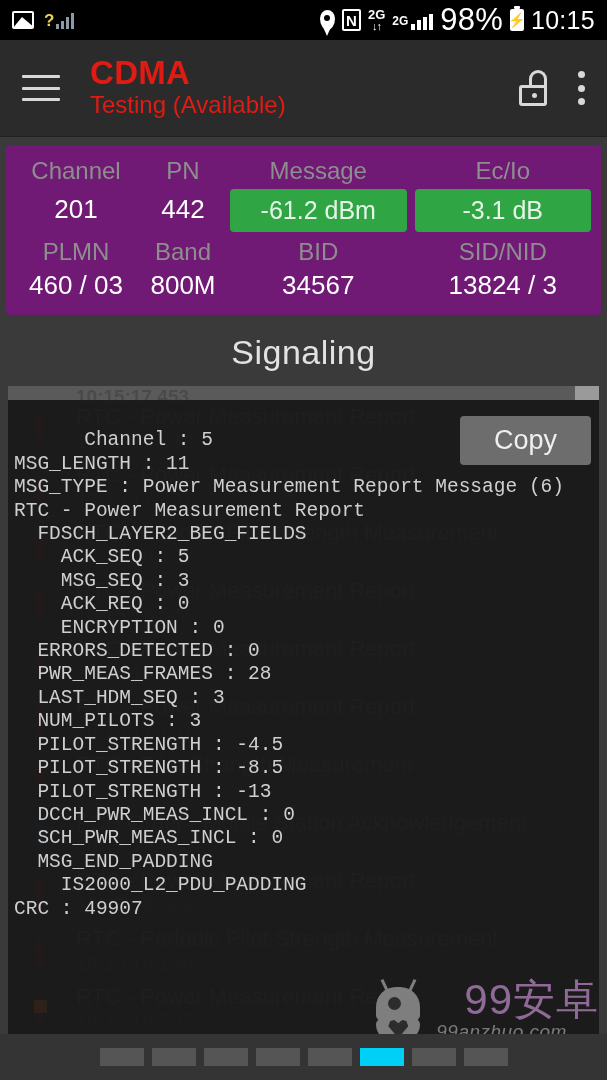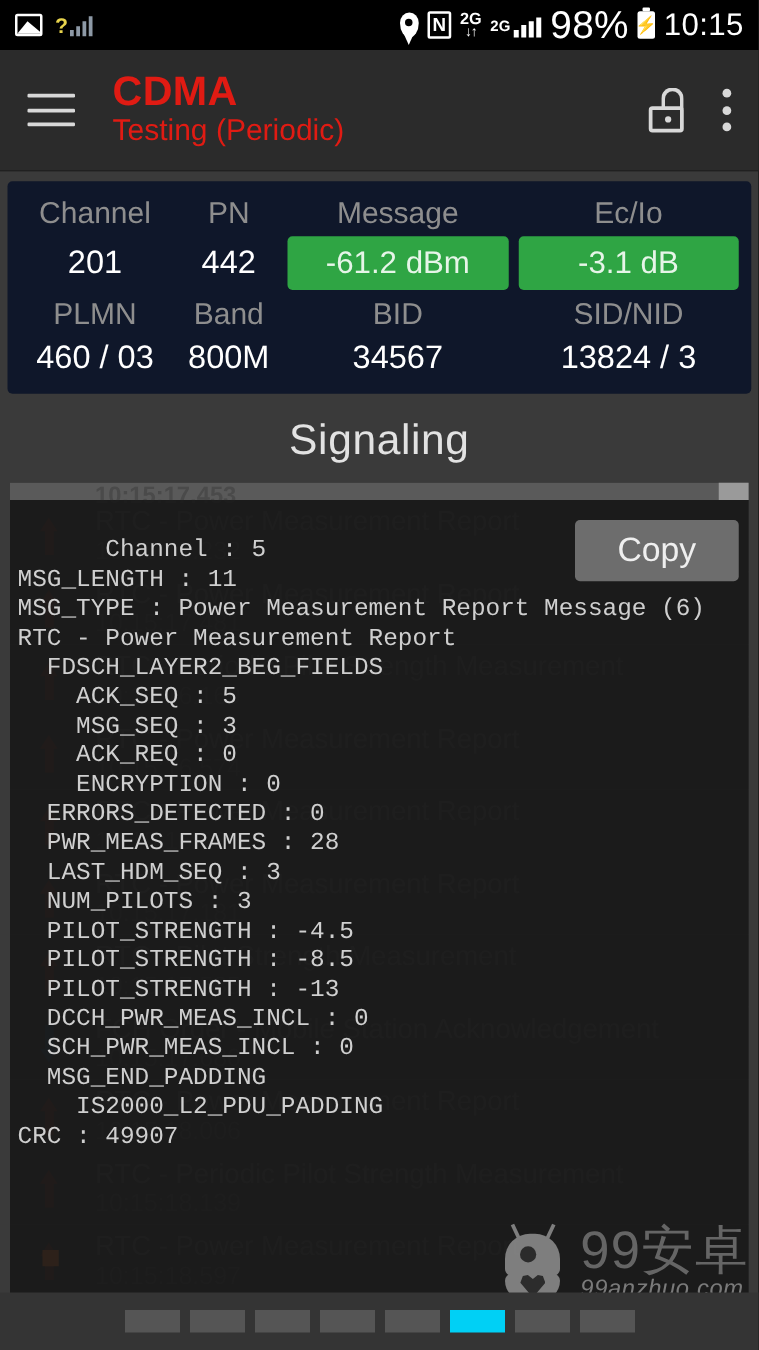--- a/index.html
+++ b/index.html
@@ -101,21 +101,21 @@
   .ico-lock { width: 28px; height: 36px; position: relative; cursor:pointer; }
   .ico-lock .body { position:absolute; bottom:0; left:0; width:28px; height:21px; border:3px solid #d8d8d8; border-radius:3px; }
   .ico-lock .body::after { content:""; position:absolute; left:10px; top:5px; width:5px; height:5px; border-radius:50%; background:#d8d8d8; }
   .ico-lock .shackle { position:absolute; top:0; left:10px; width:18px; height:17px; border:3px solid #d8d8d8; border-bottom:none; border-radius:9px 9px 0 0; }
   .ico-kebab { width:8px; height:34px; display:flex; flex-direction:column; justify-content:space-between; align-items:center; cursor:pointer; }
   .ico-kebab i { width:7px; height:7px; border-radius:50%; background:#d8d8d8; display:block; }
 
   
   .infopanel {
     margin: 8px 6px 0 6px;
-    background: #0f172a;
+    background: #701a75;
     border-radius: 4px;
     padding: 8px 6px 10px 6px;
   }
   .inforow { display:flex; align-items:center; }
   .cell { text-align:center; }
   .c-channel { width: 128px; }
   .c-pn      { width: 86px; }
   .c-rx      { flex: 1; }
   .c-ecio    { flex: 1; }
   .lbl { color:#8e8e8e; font-size:24px; padding: 4px 0 2px 0; }
@@ -220,21 +220,21 @@
   .wm-bot { position:relative; width:56px; height:62px; }
   .wm-bot .head { position:absolute; top:8px; left:6px; width:44px; height:34px; background:#cfcfcf; border-radius:20px 20px 6px 6px; }
   .wm-bot .eye { position:absolute; top:18px; left:18px; width:13px; height:13px; border-radius:50%; background:#3a3a3a; }
   .wm-bot .ant1, .wm-bot .ant2 { position:absolute; top:0px; width:3px; height:12px; background:#cfcfcf; }
   .wm-bot .ant1 { left:13px; transform:rotate(-25deg); }
   .wm-bot .ant2 { left:41px; transform:rotate(25deg); }
   .wm-bot .body { position:absolute; top:40px; left:6px; width:44px; height:22px; background:#cfcfcf; border-radius:6px 6px 18px 18px; }
   .wm-bot .heart { position:absolute; top:41px; left:18px; width:20px; height:18px; background:#3a3a3a;
      clip-path: polygon(50% 100%, 0% 35%, 10% 5%, 30% 0%, 50% 18%, 70% 0%, 90% 5%, 100% 35%); }
   .wm-text { display:flex; flex-direction:column; line-height:1.05; }
-  .wm-big { color:#a3a3a3; font-size:42px; letter-spacing:1px; }
+  .wm-big { color:#f0abfc; font-size:42px; letter-spacing:1px;margin-left:28px; }
   .wm-small { color:#c8c8c8; font-size:19px; letter-spacing:.5px;font-style:italic; }
 </style>
 </head>
 <body>
 
 <div class="phone">
 
   <div class="statusbar">
     <div class="sb-left">
       <span class="ico-photo"></span>
@@ -271,21 +271,21 @@
   </div>
 
   <div class="appbar">
     <div class="hamburger">
       <span></span>
         <span></span>
         <span></span>
     </div>
     <div class="titles">
       <div class="app-title">CDMA</div>
-      <div class="app-sub">Testing (Periodic)</div>
+      <div class="app-sub">Testing (Available)</div>
     </div>
     <div class="appbar-actions">
       <div class="ico-lock">
         <span class="shackle"></span>
           <span class="body"></span>
       </div>
       <div class="ico-kebab">
           <i></i>
           <i></i>
           <i></i>

